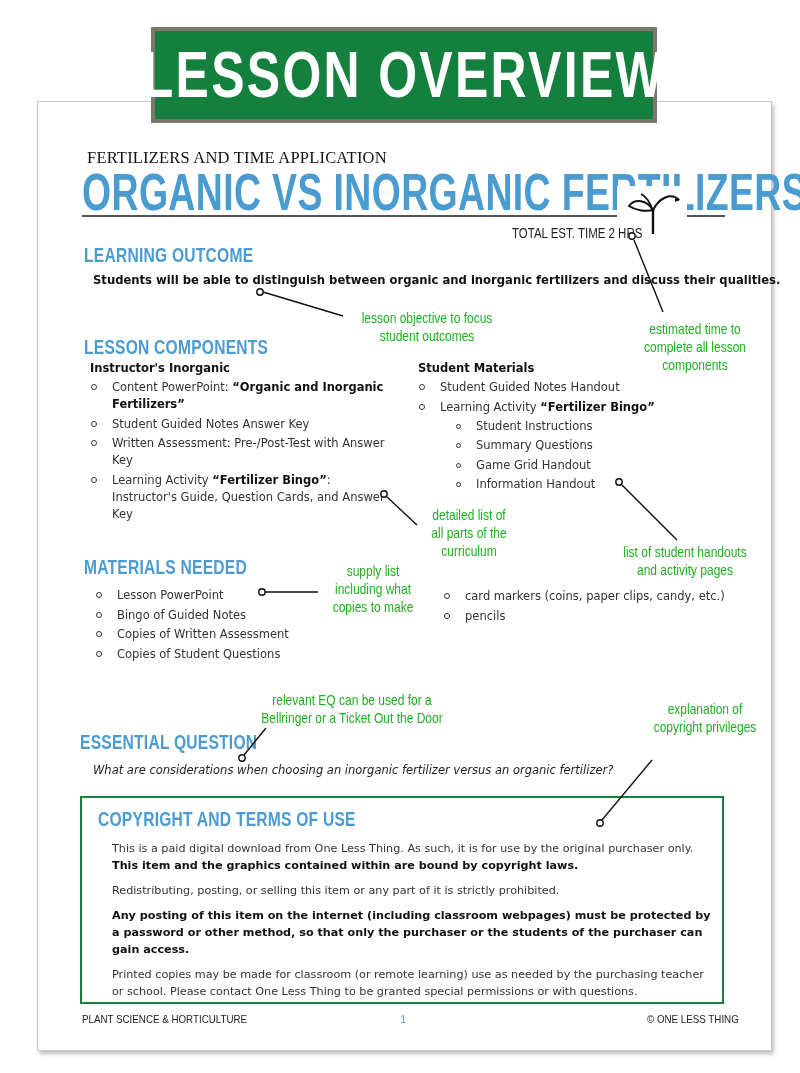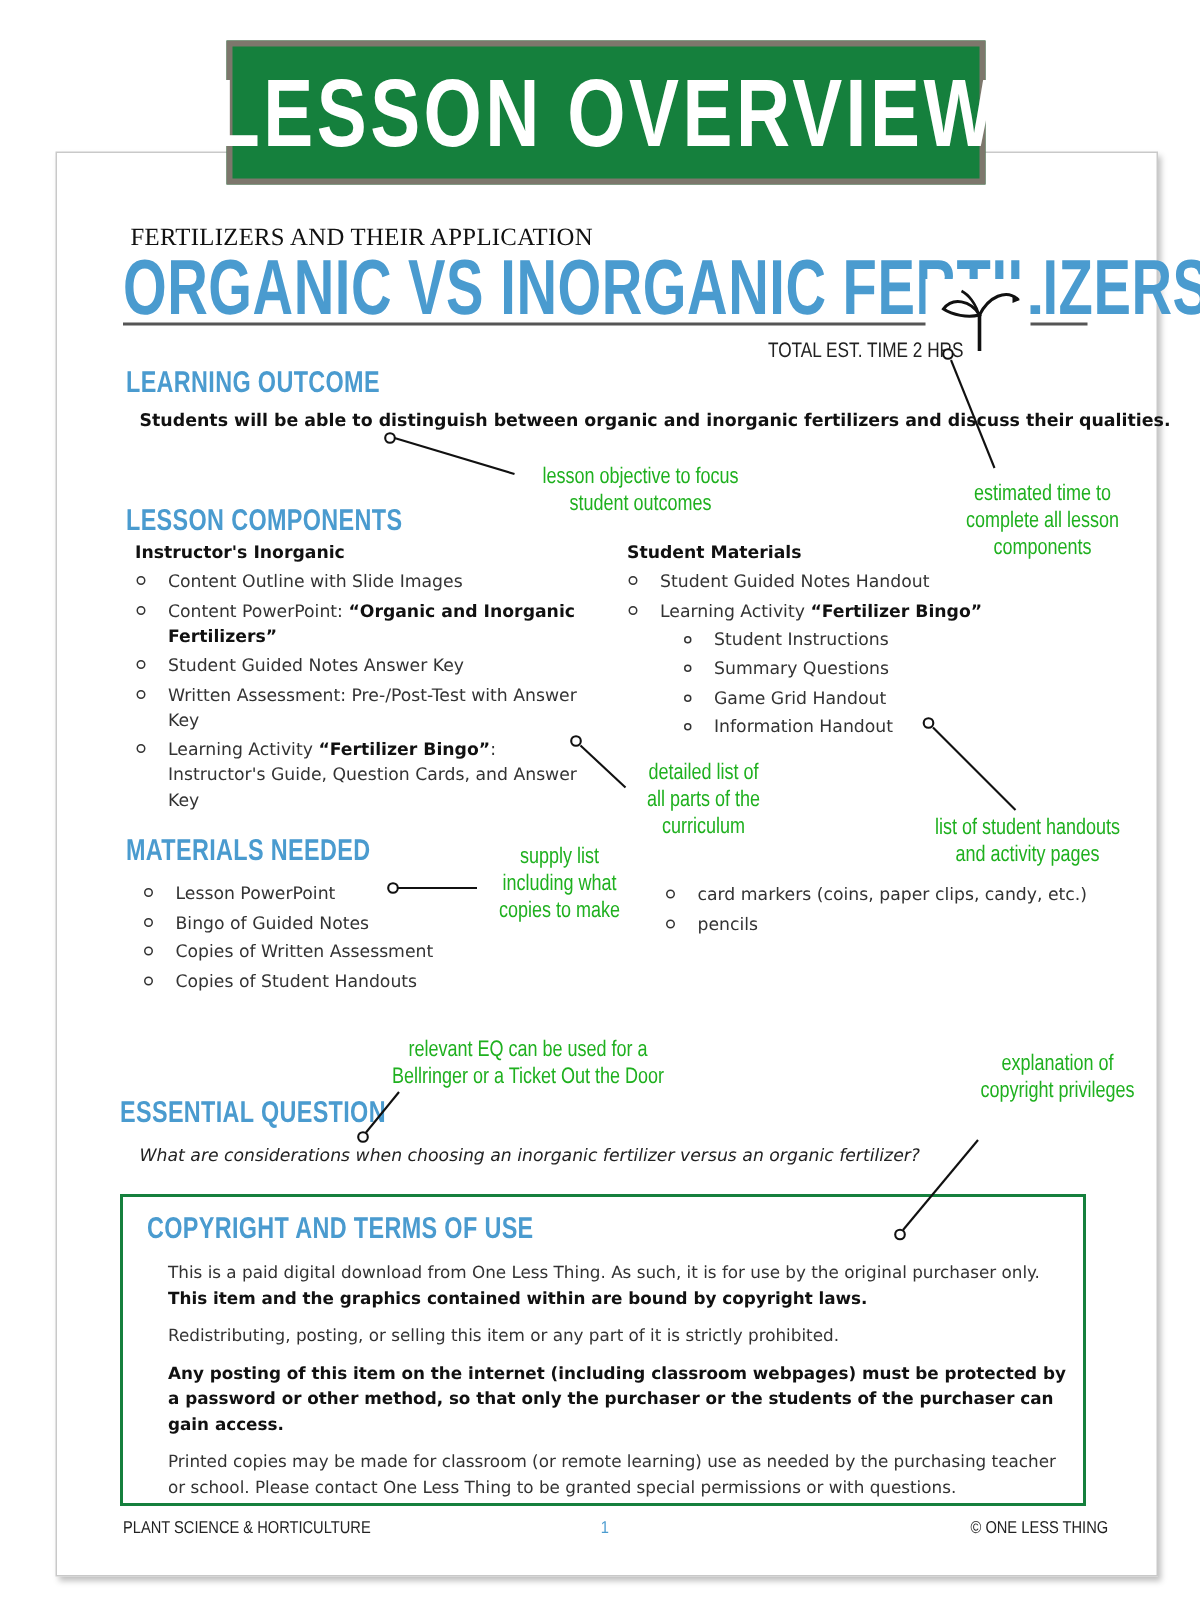--- a/index.html
+++ b/index.html
@@ -92,21 +92,21 @@
 </style>
 </head>
 <body>
 
 <div class="page"></div>
 
 <div class="banner">
   <span class="banner-text">LESSON OVERVIEW</span>
 </div>
 
-<div class="abs subtitle">FERTILIZERS AND THEIR APPLICATION</div>
+<div class="abs subtitle">FERTILIZERS AND TIME APPLICATION</div>
 <div class="abs main-title">ORGANIC VS INORGANIC FERTILIZERS</div>
 <div class="abs title-rule"></div>
 <div class="abs sprout">
   <svg width="70" height="50" viewBox="0 0 70 50">
     <path d="M36 48 L36 22" stroke="#111" stroke-width="2.4" fill="none"></path>
     <path d="M36 24 C30 14, 18 12, 12 20 C18 24, 28 26, 36 24 Z" fill="none" stroke="#111" stroke-width="2"></path>
     <path d="M36 24 C42 12, 54 6, 62 14" fill="none" stroke="#111" stroke-width="2"></path>
     <path d="M36 26 C34 16, 28 10, 24 8" fill="none" stroke="#111" stroke-width="1.8"></path>
     <path d="M58 11 L63 14 L58 16 Z" fill="#111"></path>
   </svg>
@@ -114,21 +114,20 @@
 <div class="abs total-time">TOTAL EST. TIME 2 HRS</div>
 
 <div class="abs section-heading" style="left:84px; top:244px;">LEARNING OUTCOME</div>
 <div class="abs outcome">Students will be able to distinguish between organic and inorganic fertilizers and discuss their qualities.</div>
 
 <div class="abs section-heading" style="left:84px; top:336px;">LESSON COMPONENTS</div>
 
 <div class="abs" style="left:90px; top:361px; width:305px;">
   <div class="sub-heading" style="margin-bottom:4px;">Instructor's Inorganic</div>
   <ul class="bl">
-    <li><span>Content Outline with Slide Images</span></li>
     <li><span>Content PowerPoint: </span><span class="bold" style="color:#111">“Organic and Inorganic Fertilizers”</span></li>
     <li><span>Student Guided Notes Answer Key</span></li>
     <li><span>Written Assessment: Pre-/Post-Test with Answer Key</span></li>
     <li><span>Learning Activity </span><span class="bold" style="color:#111">“Fertilizer Bingo”</span><span>: Instructor's Guide, Question Cards, and Answer Key</span></li>
   </ul>
 </div>
 
 <div class="abs" style="left:418px; top:361px; width:300px;">
   <div class="sub-heading" style="margin-bottom:4px;">Student Materials</div>
   <ul class="bl">
@@ -142,21 +141,21 @@
       </ul>
     </li>
   </ul>
 </div>
 
 <div class="abs section-heading" style="left:84px; top:556px;">MATERIALS NEEDED</div>
 <ul class="abs bl" style="left:95px; top:587px; width:220px;">
   <li>Lesson PowerPoint</li>
   <li>Bingo of Guided Notes</li>
   <li>Copies of Written Assessment</li>
-  <li>Copies of Student Handouts</li>
+  <li>Copies of Student Questions</li>
 </ul>
 <ul class="abs bl" style="left:443px; top:588px; width:300px;">
   <li>card markers (coins, paper clips, candy, etc.)</li>
   <li>pencils</li>
 </ul>
 
 <div class="abs section-heading" style="left:80px; top:731px;">ESSENTIAL QUESTION</div>
 <div class="abs eq-text">What are considerations when choosing an inorganic fertilizer versus an organic fertilizer?</div>
 
 <div class="abs copyright-box">

